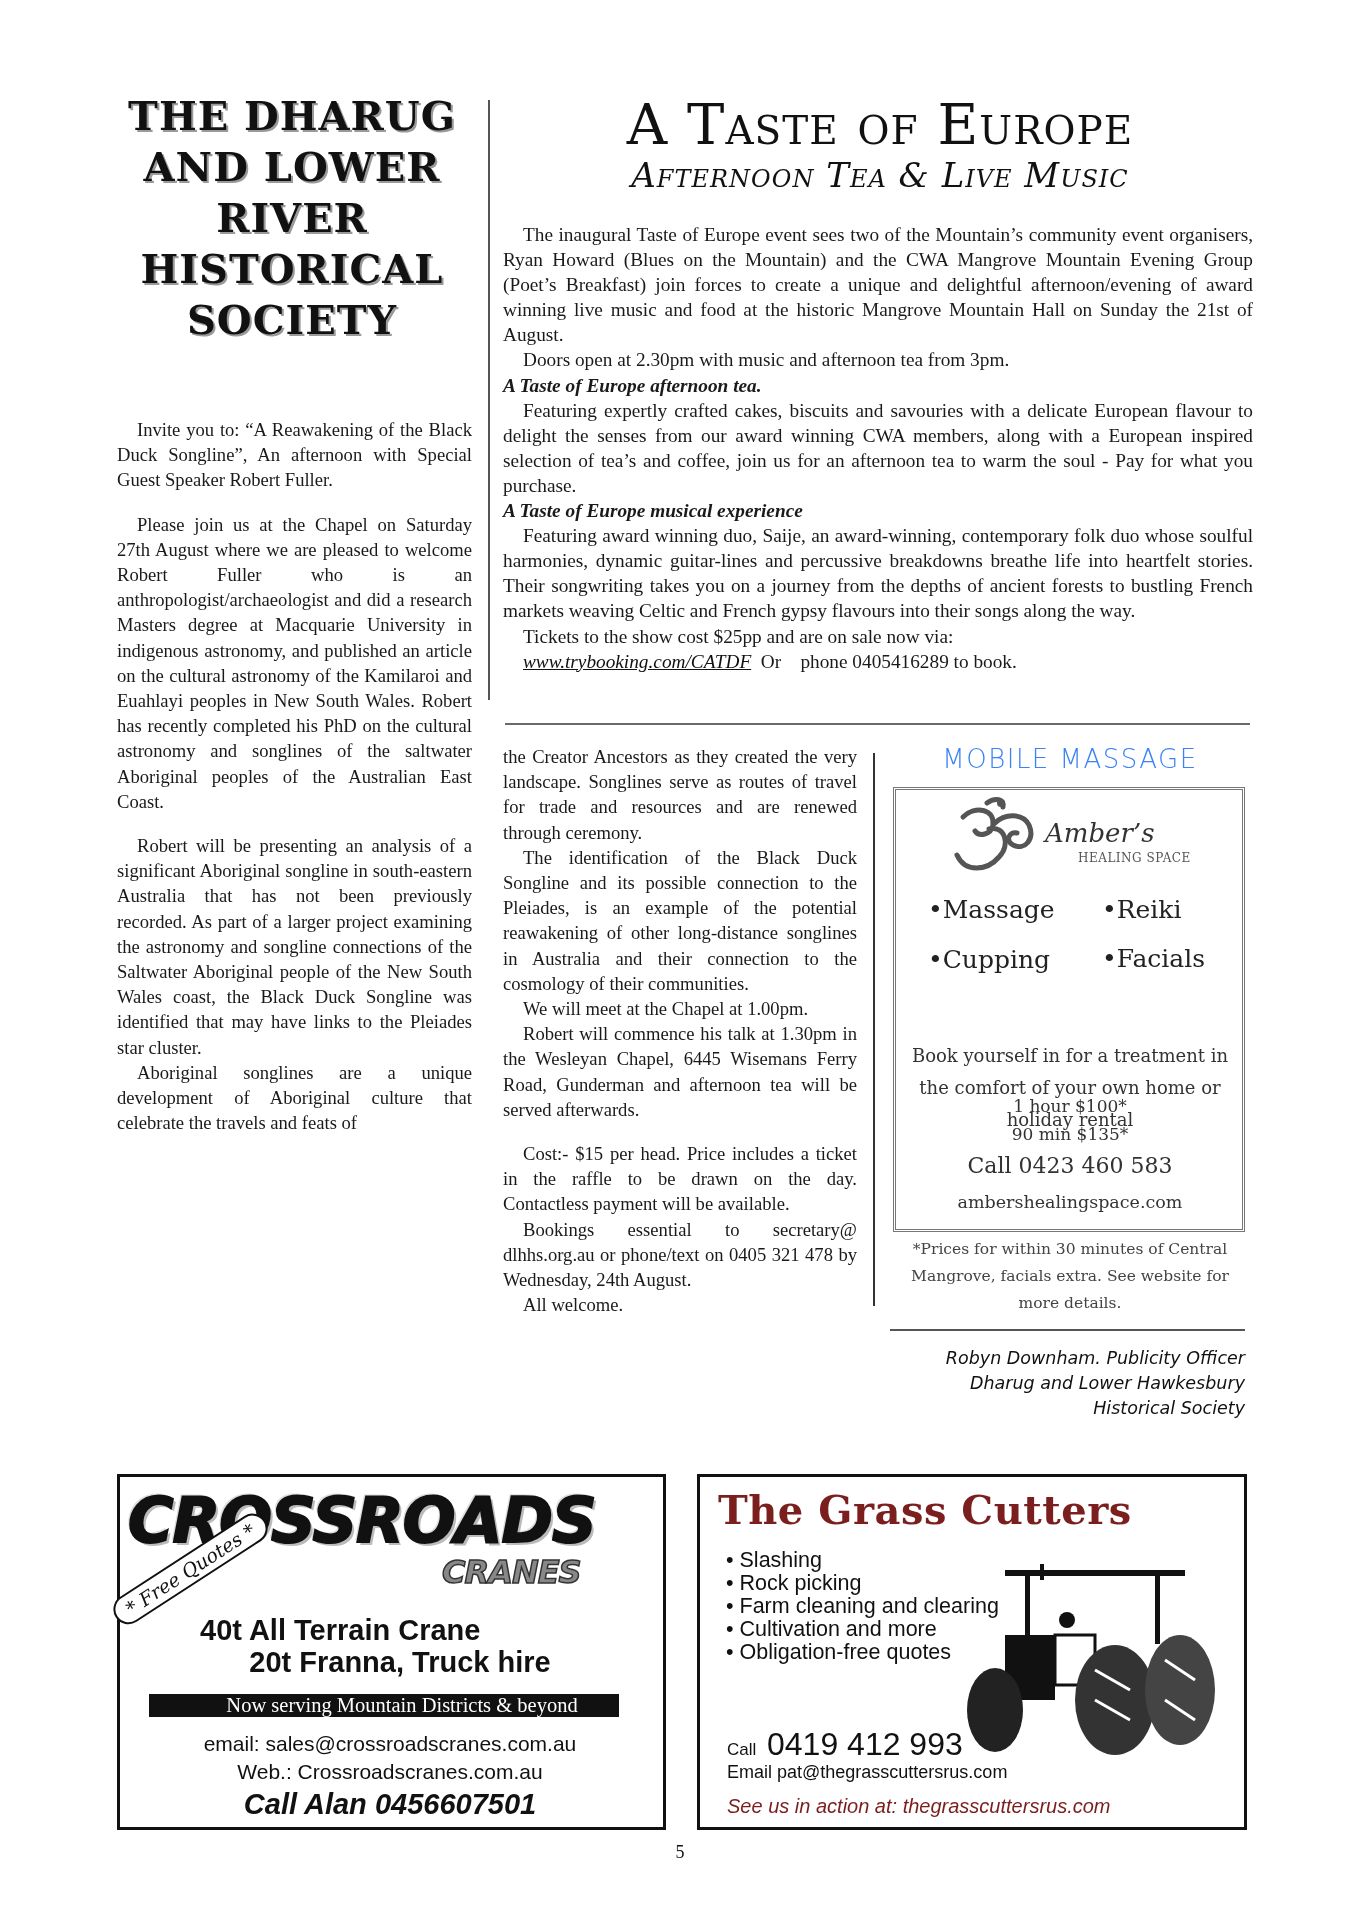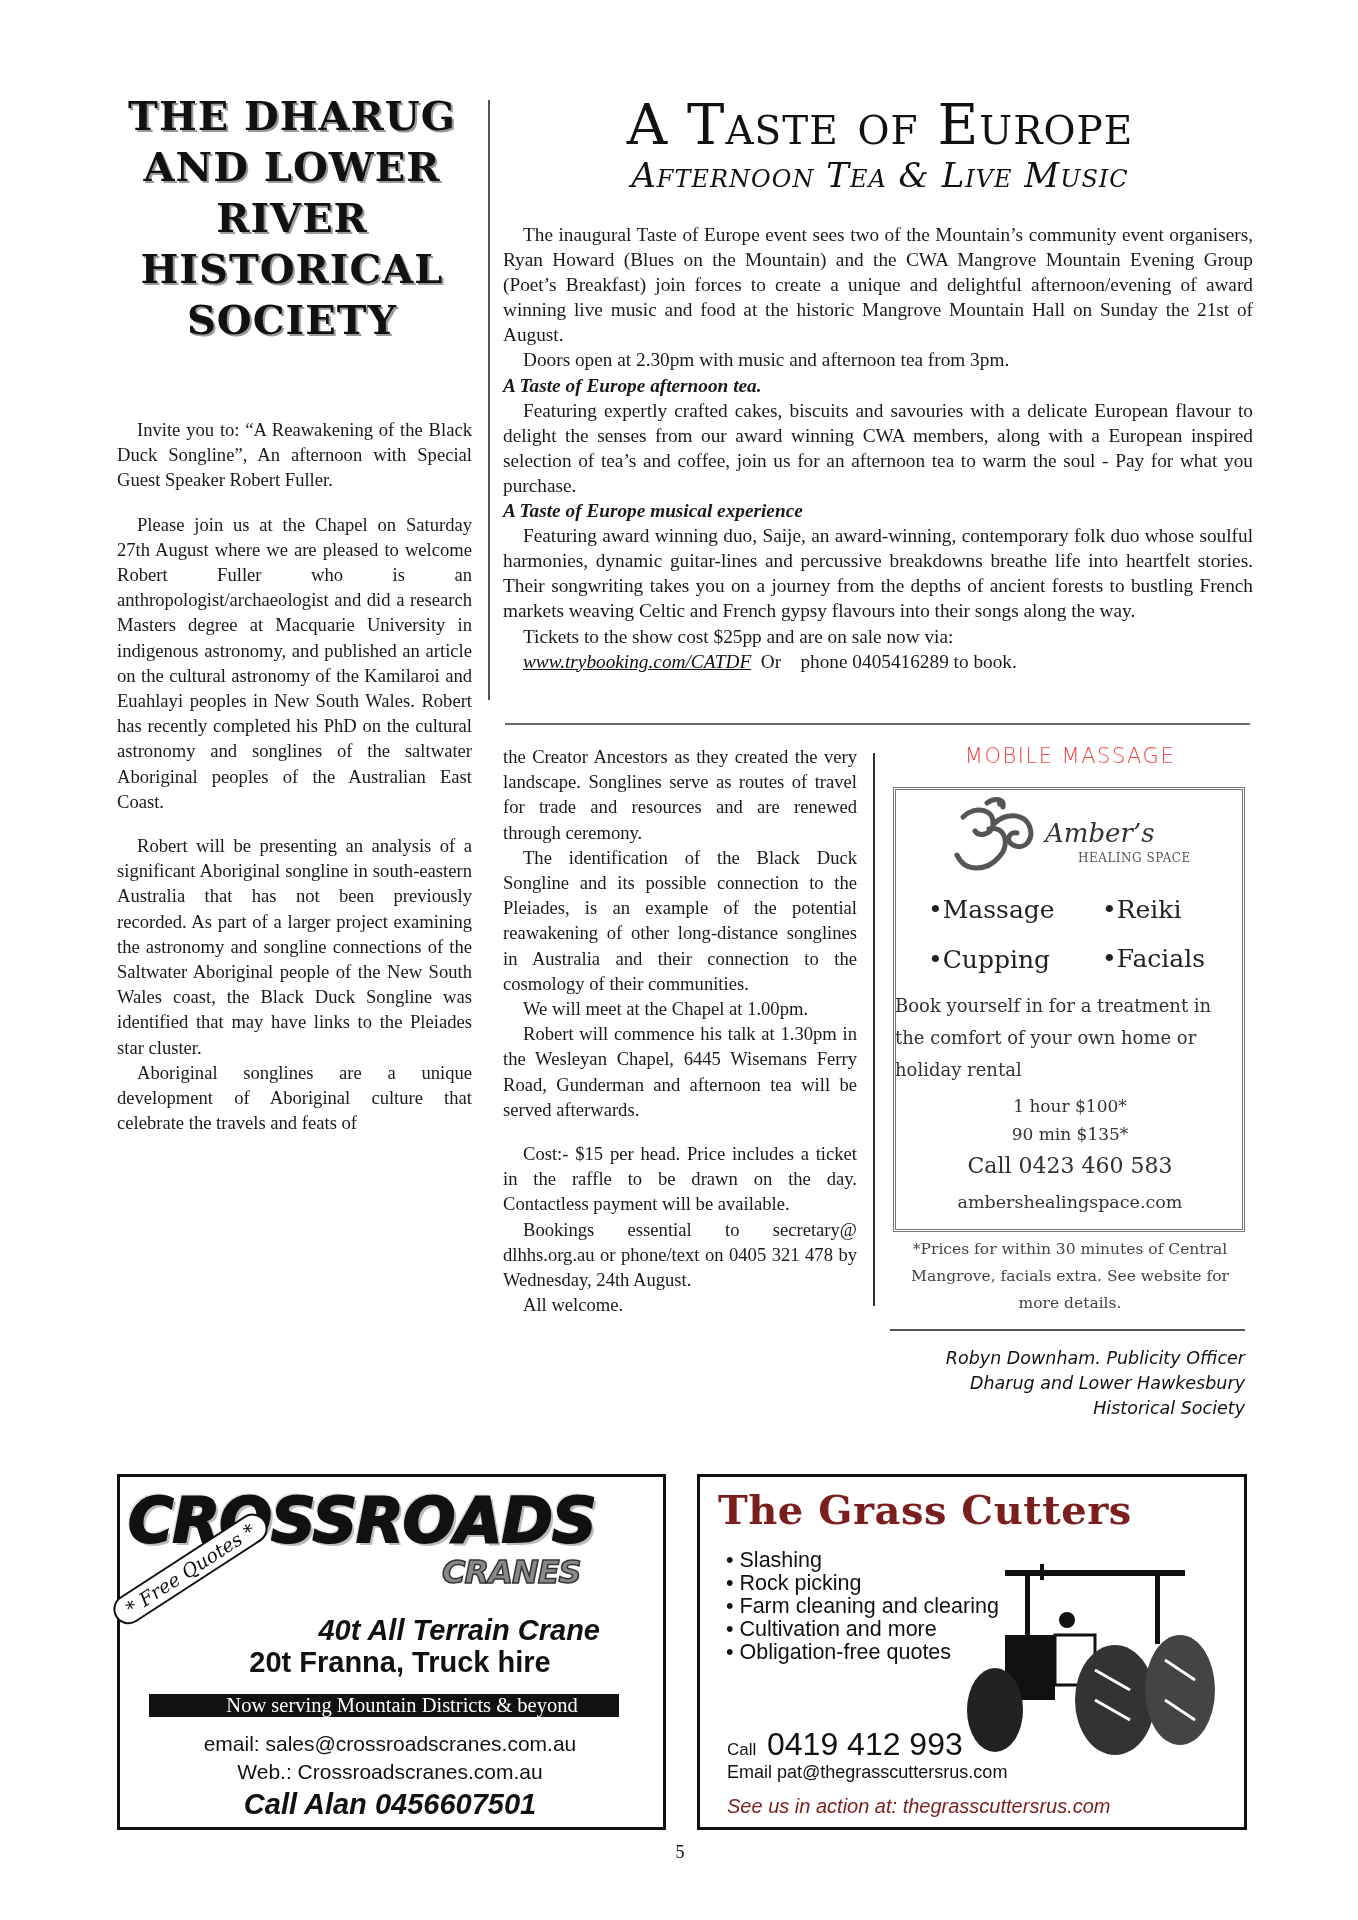--- a/index.html
+++ b/index.html
@@ -23,44 +23,44 @@
   #toe-sub { left:500px; top:155px; width:760px; text-align:center; font-size:34px; font-style:italic; font-variant:small-caps; color:#111; font-family:"DejaVu Serif", serif; letter-spacing:1px; }
   #toe-body { left:503px; top:222px; width:750px; font-size:19.3px; line-height:25.1px; }
   #toe-body .h { font-weight:bold; font-style:italic; text-indent:0; }
   #toe-body a { color:#111; font-style:italic; text-decoration:underline; }
   #hline-mid { left:505px; top:723px; width:745px; height:2px; background:#6a6a6a; }
 
   #mid-col { left:503px; top:744px; width:354px; }
   #vdiv-mid { left:873px; top:753px; width:1.5px; height:553px; background:#333; }
 
   
-  #mm-title { left:880px; top:744px; width:380px; text-align:center; font-family:"DejaVu Sans", sans-serif; font-weight:200; font-size:21px; letter-spacing:1.5px; color:#ef4444; }
+  #mm-title { left:880px; top:744px; width:380px; text-align:center; font-family:"DejaVu Sans", sans-serif; font-weight:200; font-size:26px; letter-spacing:1.5px; color:#3b82f6; }
   #mm-box { left:893px; top:787px; width:352px; height:445px; border:3px double #777; box-sizing:border-box; }
   #mm-logo { left:945px; top:795px; width:260px; height:90px; }
   #mm-brand { left:1045px; top:818px; font-family:"DejaVu Serif", serif; font-style:italic; font-size:26px; color:#333; }
   #mm-brand-sub { left:1078px; top:851px; font-family:"DejaVu Serif", serif; font-size:12px; letter-spacing:0.5px; color:#555; }
   .mm-svc { font-family:"DejaVu Serif", serif; font-size:25px; color:#222; }
   #mm-svc1 { left:928px; top:895px; }
   #mm-svc2 { left:1102px; top:895px; }
   #mm-svc3 { left:928px; top:945px; }
   #mm-svc4 { left:1102px; top:944px; }
-  #mm-desc { left:895px; top:990px; width:350px; text-align:left; font-family:"DejaVu Serif", serif; font-size:18px; line-height:32px; color:#333; }
+  #mm-desc { left:895px; top:1040px; width:350px; text-align:center; font-family:"DejaVu Serif", serif; font-size:18px; line-height:32px; color:#333; }
   #mm-prices { left:895px; top:1092px; width:350px; text-align:center; font-family:"DejaVu Serif", serif; font-size:17px; line-height:28px; color:#333; }
   #mm-call { left:895px; top:1153px; width:350px; text-align:center; font-family:"DejaVu Serif", serif; font-size:22px; color:#333; }
   #mm-web { left:895px; top:1192px; width:350px; text-align:center; font-family:"DejaVu Serif", serif; font-size:17.5px; color:#333; }
   #mm-note { left:895px; top:1236px; width:350px; text-align:center; font-family:"DejaVu Serif", serif; font-size:15.5px; line-height:27px; color:#444; }
   #hline-right { left:890px; top:1329px; width:355px; height:2px; background:#555; }
   #signoff { left:890px; top:1346px; width:355px; text-align:right; font-family:"DejaVu Sans", sans-serif; font-style:italic; font-size:17.5px; line-height:25px; color:#111; }
 
   
   #cr-box { left:117px; top:1474px; width:549px; height:356px; border:3px solid #111; box-sizing:border-box; }
   #cr-logo { left:128px; top:1484px; width:530px; font-family:"DejaVu Sans", sans-serif; font-weight:bold; font-style:italic; font-size:62px; letter-spacing:-1px; color:#111; -webkit-text-stroke:2px #111; text-shadow:3px 3px 0 #bbb, -2px -2px 0 #ddd; }
   #cr-logo2 { left:442px; top:1553px; font-family:"DejaVu Sans", sans-serif; font-weight:bold; font-style:italic; font-size:32px; color:#888; -webkit-text-stroke:1.5px #333; letter-spacing:-1px; }
   #cr-free { left:124px; top:1600px; padding:2px 12px; border:2px solid #111; border-radius:20px; transform:rotate(-33deg); transform-origin:left bottom; font-family:"DejaVu Serif", serif; font-style:italic; font-size:19px; color:#111; background:#fff; white-space:nowrap; }
-  #cr-line1 { left:200px; top:1614px; width:400px; text-align:right; font-family:"Liberation Sans", sans-serif; font-weight:bold; font-size:29px; color:#111;font-style:italic; }
+  #cr-line1 { left:200px; top:1614px; width:400px; text-align:left; font-family:"Liberation Sans", sans-serif; font-weight:bold; font-size:29px; color:#111; }
   #cr-line2 { left:200px; top:1646px; width:400px; text-align:center; font-family:"Liberation Sans", sans-serif; font-weight:bold; font-size:29px; color:#111; }
   #cr-banner { left:149px; top:1694px; width:434px; height:23px; background:#111; color:#fff; text-align:center; font-family:"Liberation Serif", serif; font-size:20.5px; line-height:23px;padding-left:36px; }
   #cr-email { left:140px; top:1732px; width:500px; text-align:center; font-family:"Liberation Sans", sans-serif; font-size:21px; color:#111; }
   #cr-web { left:140px; top:1760px; width:500px; text-align:center; font-family:"Liberation Sans", sans-serif; font-size:21px; color:#111; }
   #cr-call { left:140px; top:1788px; width:500px; text-align:center; font-family:"Liberation Sans", sans-serif; font-weight:bold; font-style:italic; font-size:29px; color:#111; }
 
   
   #gc-box { left:697px; top:1474px; width:550px; height:356px; border:3px solid #111; box-sizing:border-box; }
   #gc-title { left:718px; top:1486px; font-family:"DejaVu Serif", serif; font-weight:bold; font-size:40px; color:#7a1e1e; letter-spacing:0.5px; }
   #gc-list { left:726px; top:1549px; font-family:"Liberation Sans", sans-serif; font-size:21.5px; line-height:23px; color:#111; list-style:none; margin:0; padding:0; }

